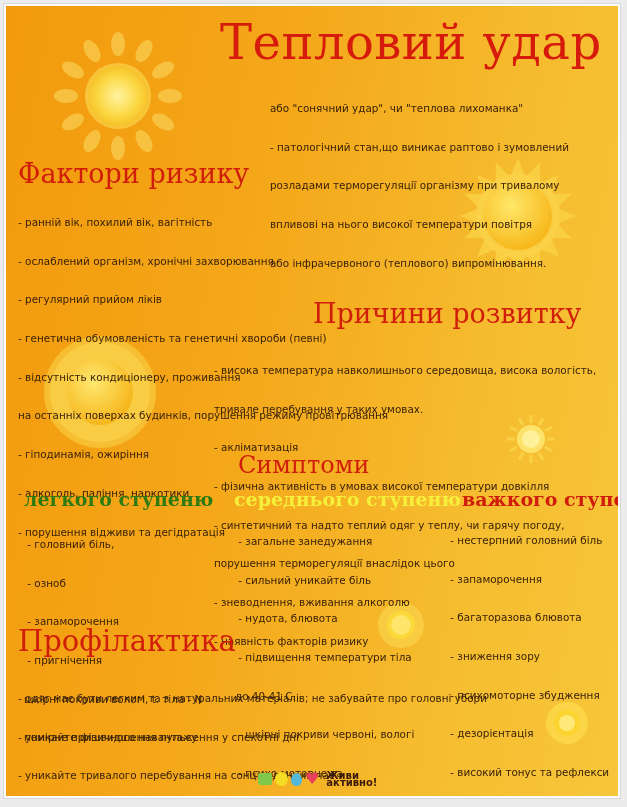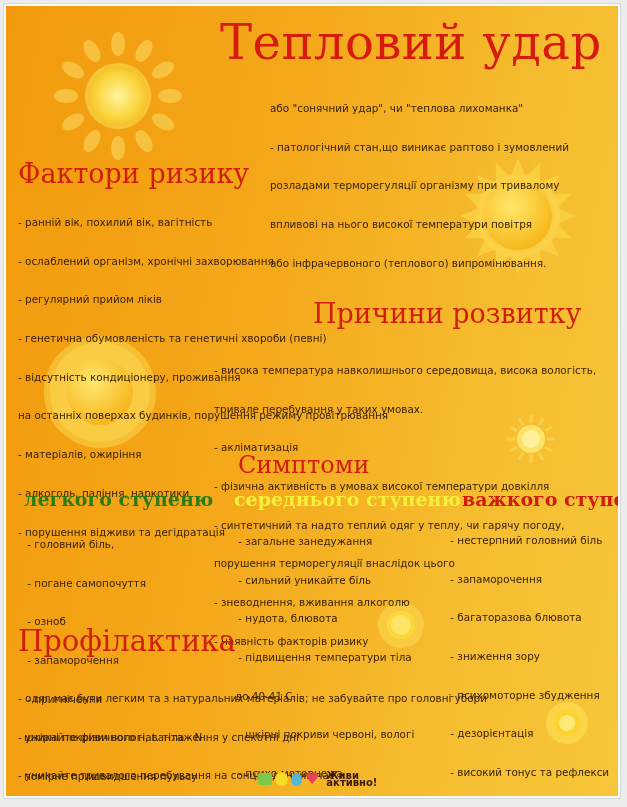--- a/index.html
+++ b/index.html
@@ -170,21 +170,21 @@
   </ul>
 
   <h2 class="h2 h-risk">Фактори ризику</h2>
   <ul class="body-text risk-list">
     <li>- ранній вік, похилий вік, вагітність</li>
     <li>- ослаблений організм, хронічні захворювання</li>
     <li>- регулярний прийом ліків</li>
     <li>- генетична обумовленість та генетичні хвороби (певні)</li>
     <li>- відсутність кондиціонеру, проживання</li>
     <li>на останніх поверхах будинків, порушення режиму провітрювання</li>
-    <li>- матеріалів, ожиріння</li>
+    <li>- гіподинамія, ожиріння</li>
     <li>- алкоголь, паління, наркотики</li>
     <li>- порушення відживи та дегідратація</li>
   </ul>
 
   <h2 class="h2 h-cause">Причини розвитку</h2>
   <ul class="body-text cause-list">
     <li>- висока температура навколишнього середовища, висока вологість,</li>
     <li>тривале перебування у таких умовах.</li>
     <li>- акліматизація</li>
     <li>- фізична активність в умовах високої температури довкілля</li>
@@ -192,21 +192,20 @@
     <li>порушення терморегуляції внаслідок цього</li>
     <li>- зневоднення, вживання алкоголю</li>
     <li>- наявність факторів ризику</li>
   </ul>
 
   <h2 class="h2 h-sym">Симптоми</h2>
 
   <h3 class="h3 h-mild">легкого ступеню</h3>
   <ul class="body-text mild-list">
     <li> - головний біль,</li>
-    <li> - погане самопочуття</li>
     <li> - озноб</li>
     <li> - запаморочення</li>
     <li> - пригнічення</li>
     <li>шкірні покриви вологі, t. тіла - N</li>
     <li>помірне пришвидшення пульсу</li>
   </ul>
 
   <h3 class="h3 h-mod">середнього ступеню</h3>
   <ul class="body-text mod-list">
     <li> - загальне занедужання</li>

